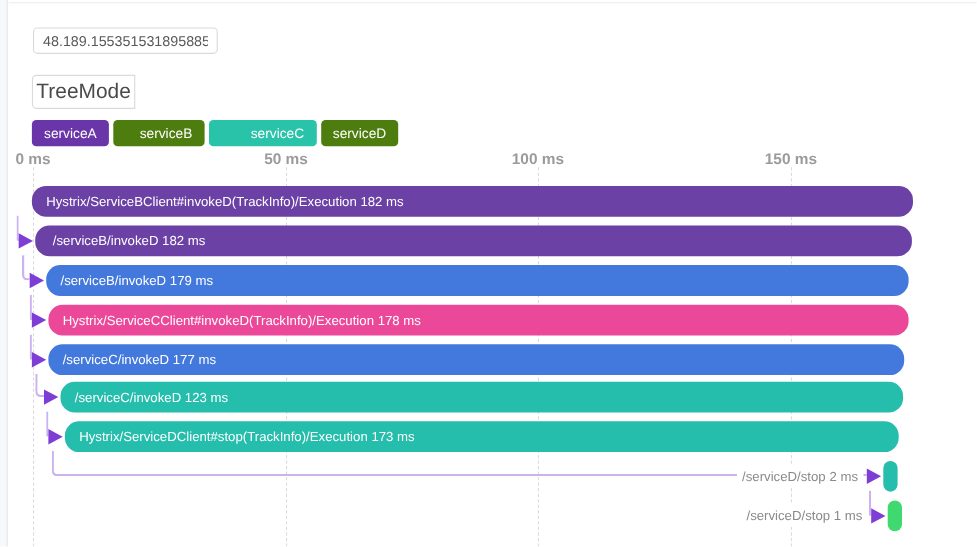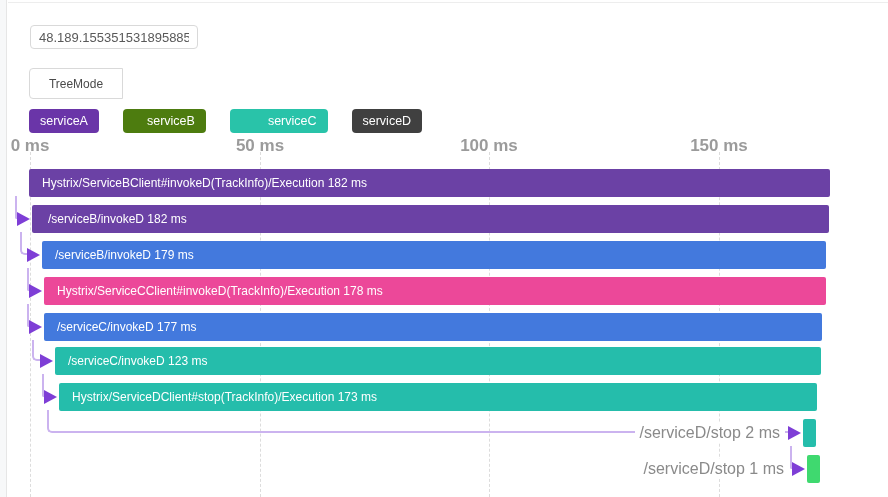--- a/index.html
+++ b/index.html
@@ -17,78 +17,78 @@
   }
   #trace-input {
     position:absolute; left:30px; top:25px; width:168px; height:24px;
     border:1px solid #d9d9d9; border-radius:4px; padding:0 8px;
     font-size:13px; color:#595959; outline:none; background:#fff;
     font-family:"Liberation Sans","DejaVu Sans",sans-serif;
   }
   .tab-group { position:absolute; left:29px; top:68px; height:31px; display:flex; }
   .tab {
     height:31px; display:flex; align-items:center; justify-content:center;
-    font-size:12px; cursor:pointer; user-select:none;
+    font-size:19px; cursor:pointer; user-select:none;
   }
   .tab.inactive {
     width:94px; background:#fff; border:1px solid #d9d9d9;
     border-radius:4px 0 0 4px; color:#4a4a4a;
   }
   .tab.active {
     width:89px; color:#fff; border-radius:4px; font-weight:bold;
     margin-left:-1px;
   }
   .legend { position:absolute; left:29px; top:109px; display:flex; }
   .badge {
-    height:24px; padding:0 11px; margin-right:24px; border-radius:4px;
+    height:24px; padding:0 11px; margin-right:4px; border-radius:4px;
     color:#fff; font-size:12.5px; display:flex; align-items:center; cursor:pointer;
   }
   .axis-label {
     position:absolute; top:136px; transform:translateX(-50%);
-    font-size:17px; font-weight:600; color:#9b9b9b; white-space:nowrap;
+    font-size:14px; font-weight:600; color:#9b9b9b; white-space:nowrap;
   }
   .grid-line {
     position:absolute; width:0; border-left:1px dashed #dcdcdc;
   }
   .span-bar {
-    position:absolute; height:28px; border-radius:2px; color:#fff;
+    position:absolute; height:28px; border-radius:13px; color:#fff;
     font-size:12px; line-height:28px; padding-left:13px; white-space:nowrap;
     overflow:hidden; cursor:pointer;
   }
   .span-arrow {
     position:absolute; width:0; height:0;
     border-top:7px solid transparent; border-bottom:7px solid transparent;
   }
   .span-connector {
     position:absolute; border-left:2px solid #cbb3ef; border-bottom:2px solid #cbb3ef;
     border-bottom-left-radius:5px;
   }
   .span-outside-label {
-    position:absolute; background:#fff; padding:0 5px; font-size:16px;
+    position:absolute; background:#fff; padding:0 5px; font-size:12px;
     color:#8a8a8a; line-height:20px; white-space:nowrap;
   }
 </style>
 </head>
 <body>
 
 <div id="app">
   <div class="frame-left"></div>
   <div class="frame-top"></div>
 
   <input id="trace-input" type="text" value="48.189.15535153189588529" style="">
 
   <div class="tab-group">
     <div class="tab inactive">TreeMode</div>
   </div>
 
   <div class="legend">
     <div class="badge" style="background: rgb(106, 53, 168);">serviceA</div>
     <div class="badge" style="background: #4d7c0f; padding-left: 24px;">serviceB</div>
     <div class="badge" style="background: rgb(41, 195, 169); padding-left: 38px;">serviceC</div>
-    <div class="badge" style="background: #404040;">serviceD</div>
+    <div class="badge" style="background: #4d7c0f;">serviceD</div>
   </div>
 
   <div id="chart">
       <div class="axis-label" style="left: 30px; color: rgb(155, 155, 155);">0 ms</div>
       <div class="grid-line" style="left: 30px; top: 152px; height: 345px; border-left-color: rgb(220, 220, 220);"></div>
       <div class="axis-label" style="left: 260px; color: rgb(155, 155, 155);">50 ms</div>
       <div class="grid-line" style="left: 260px; top: 152px; height: 345px; border-left-color: rgb(220, 220, 220);"></div>
       <div class="axis-label" style="left: 489px; color: rgb(155, 155, 155);">100 ms</div>
       <div class="grid-line" style="left: 489px; top: 152px; height: 345px; border-left-color: rgb(220, 220, 220);"></div>
       <div class="axis-label" style="left: 719px; color: rgb(155, 155, 155);">150 ms</div>

